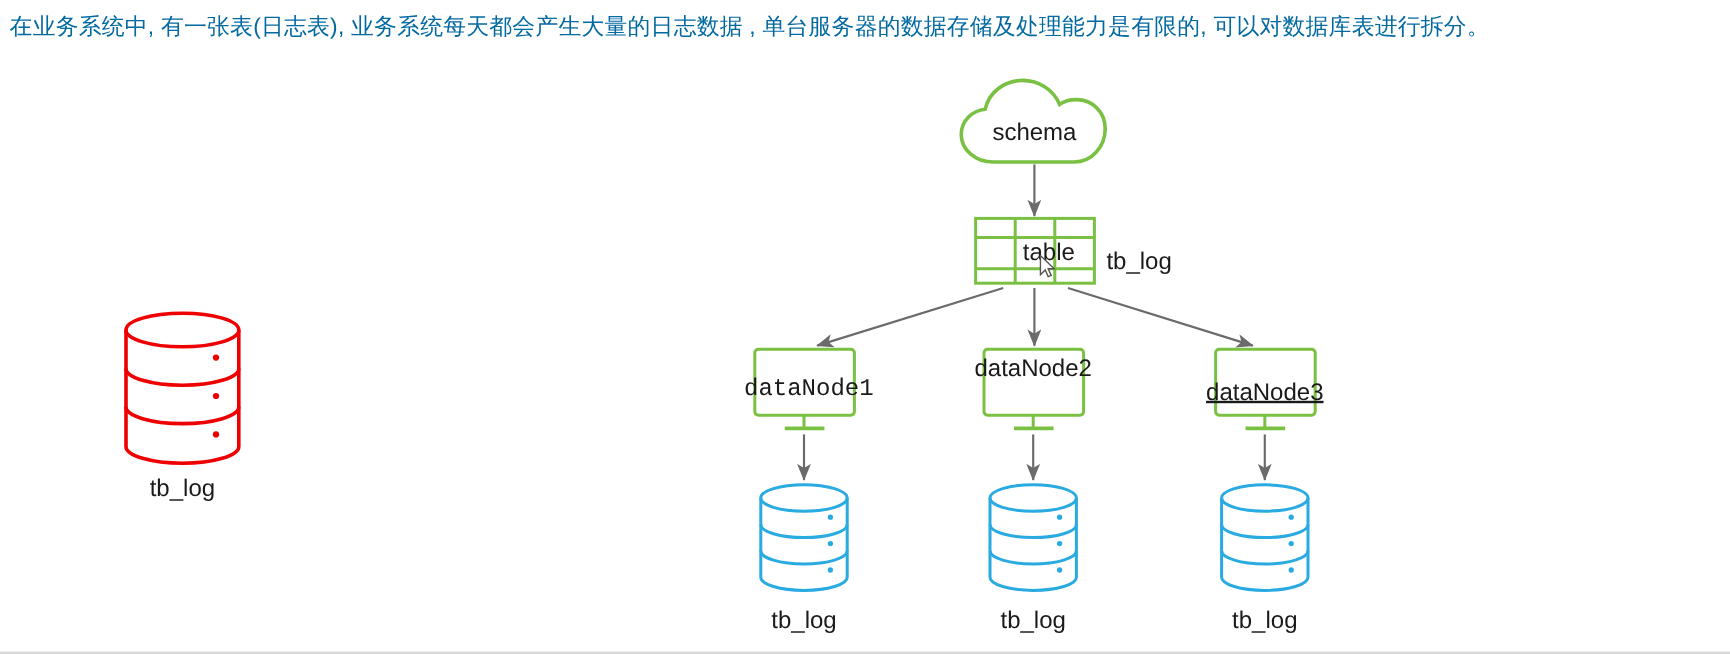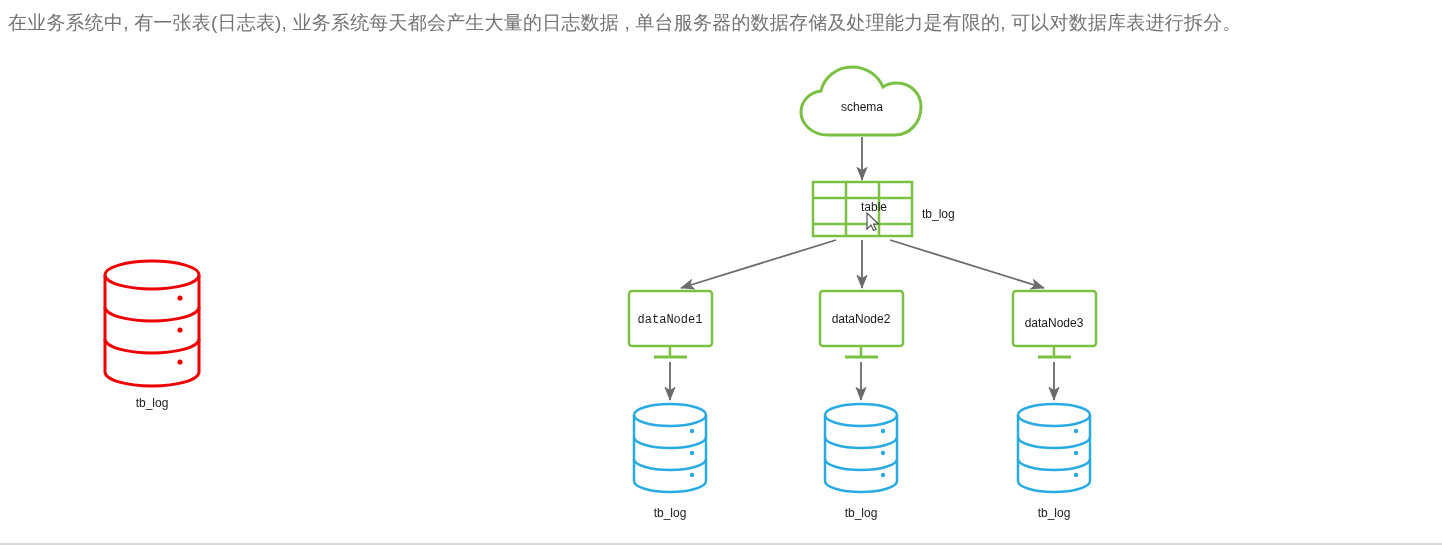--- a/index.html
+++ b/index.html
@@ -19,34 +19,34 @@
     position: absolute;
     inset: 0;
   }
   .intro-text {
     position: absolute;
     left: 8px;
     top: 6px;
     width: 1428px;
     font-size: 19px;
     line-height: 33px;
-    color: #737373;
+    color: #0369a1;
     letter-spacing: 0.2px;
   }
   .diagram {
     position: absolute;
     left: 0;
     top: 0;
     width: 1442px;
     height: 545px;
     pointer-events: none;
   }
   .label {
     position: absolute;
-    font-size: 12px;
+    font-size: 20px;
     color: #1a1a1a;
     text-align: center;
     white-space: nowrap;
   }
   .bottom-border {
     position: absolute;
     left: 0;
     bottom: 0;
     width: 1442px;
     height: 2px;
@@ -161,22 +161,22 @@
       <circle cx="1076" cy="475" r="2.2" fill="#29abe2"></circle>
     </g>
   </svg>
 
   <div class="label" style="left:102px; top:396px; width:100px;">tb_log</div>
   <div class="label" style="left:812px; top:100px; width:100px;">schema</div>
   <div class="label" style="left:812px; top:200px; width:124px;">table</div>
   <div class="label" style="left:922px; top:207px; width:90px; text-align:left;">tb_log</div>
 
   <div class="label" style="left:620px; top:313px; width:100px;font-family:Liberation Mono, monospace;">dataNode1</div>
-  <div class="label" style="left:811px; top:312px; width:100px;">dataNode2</div>
-  <div class="label" style="left:1004px; top:316px; width:100px;">dataNode3</div>
+  <div class="label" style="left:811px; top:296px; width:100px;">dataNode2</div>
+  <div class="label" style="left:1004px; top:316px; width:100px;text-decoration:underline;">dataNode3</div>
 
   <div class="label" style="left:620px; top:506px; width:100px;">tb_log</div>
   <div class="label" style="left:811px; top:506px; width:100px;">tb_log</div>
   <div class="label" style="left:1004px; top:506px; width:100px;">tb_log</div>
 
   <svg class="cursor" viewBox="0 0 14 20" xmlns="http://www.w3.org/2000/svg">
     <path d="M1,1 L1,17 L5,13 L7.5,18.5 L10,17.5 L7.5,12 L12.5,12 Z" fill="#ffffff" stroke="#555555" stroke-width="1.2"></path>
   </svg>
 
   <div class="bottom-border"></div>

